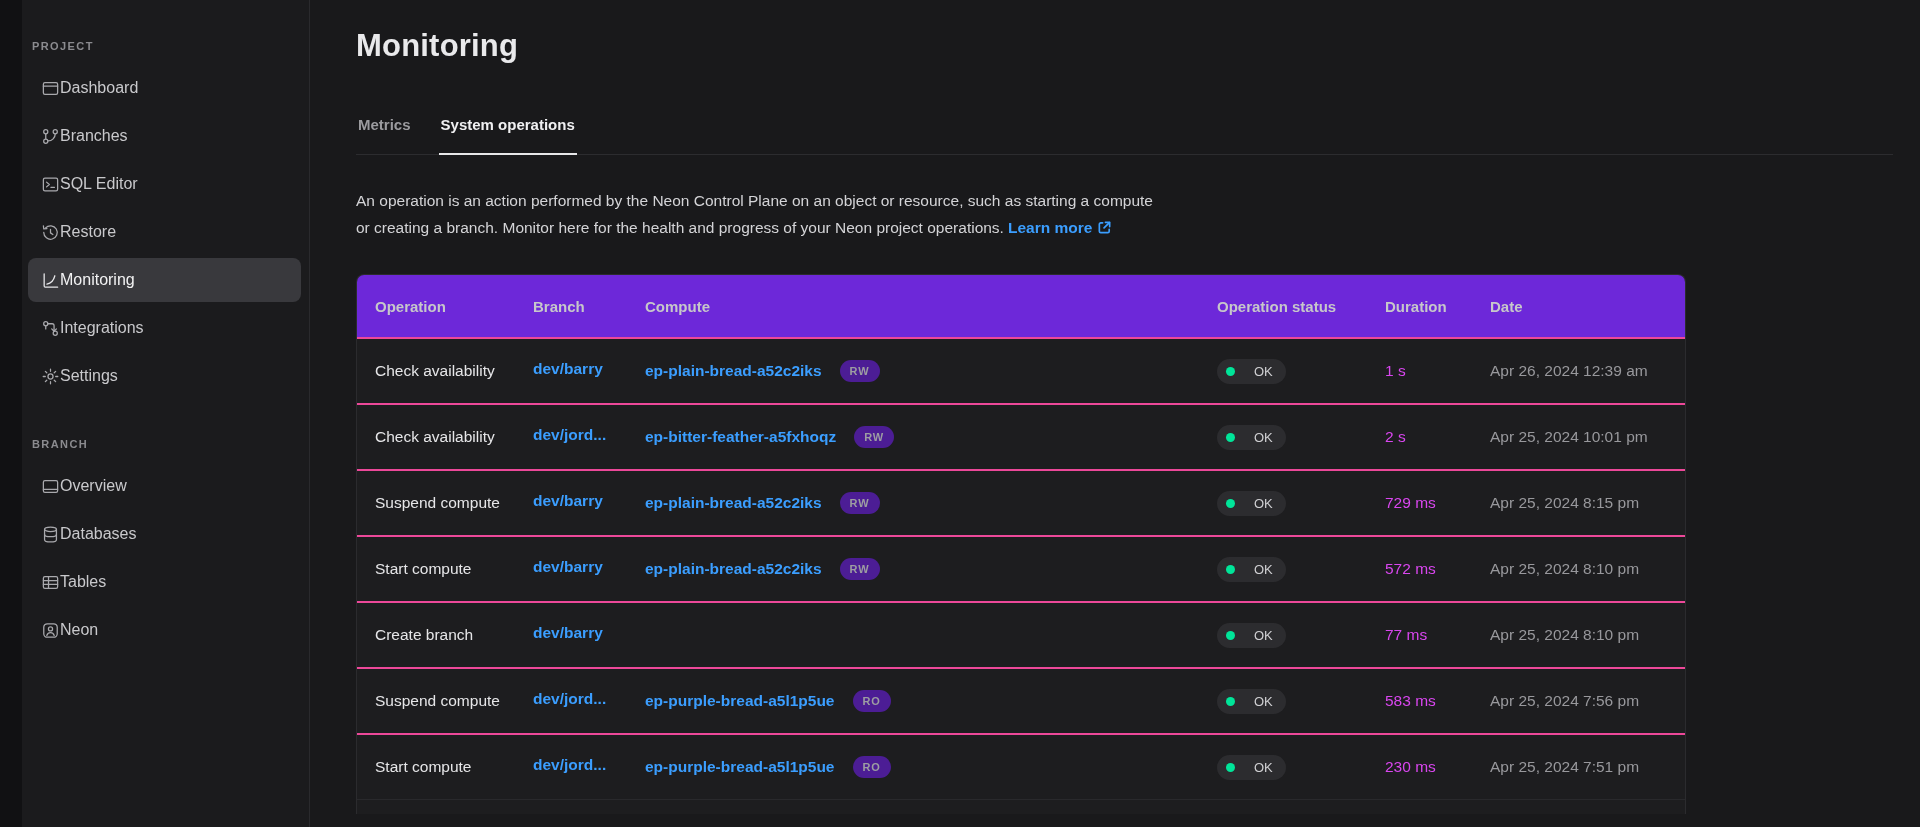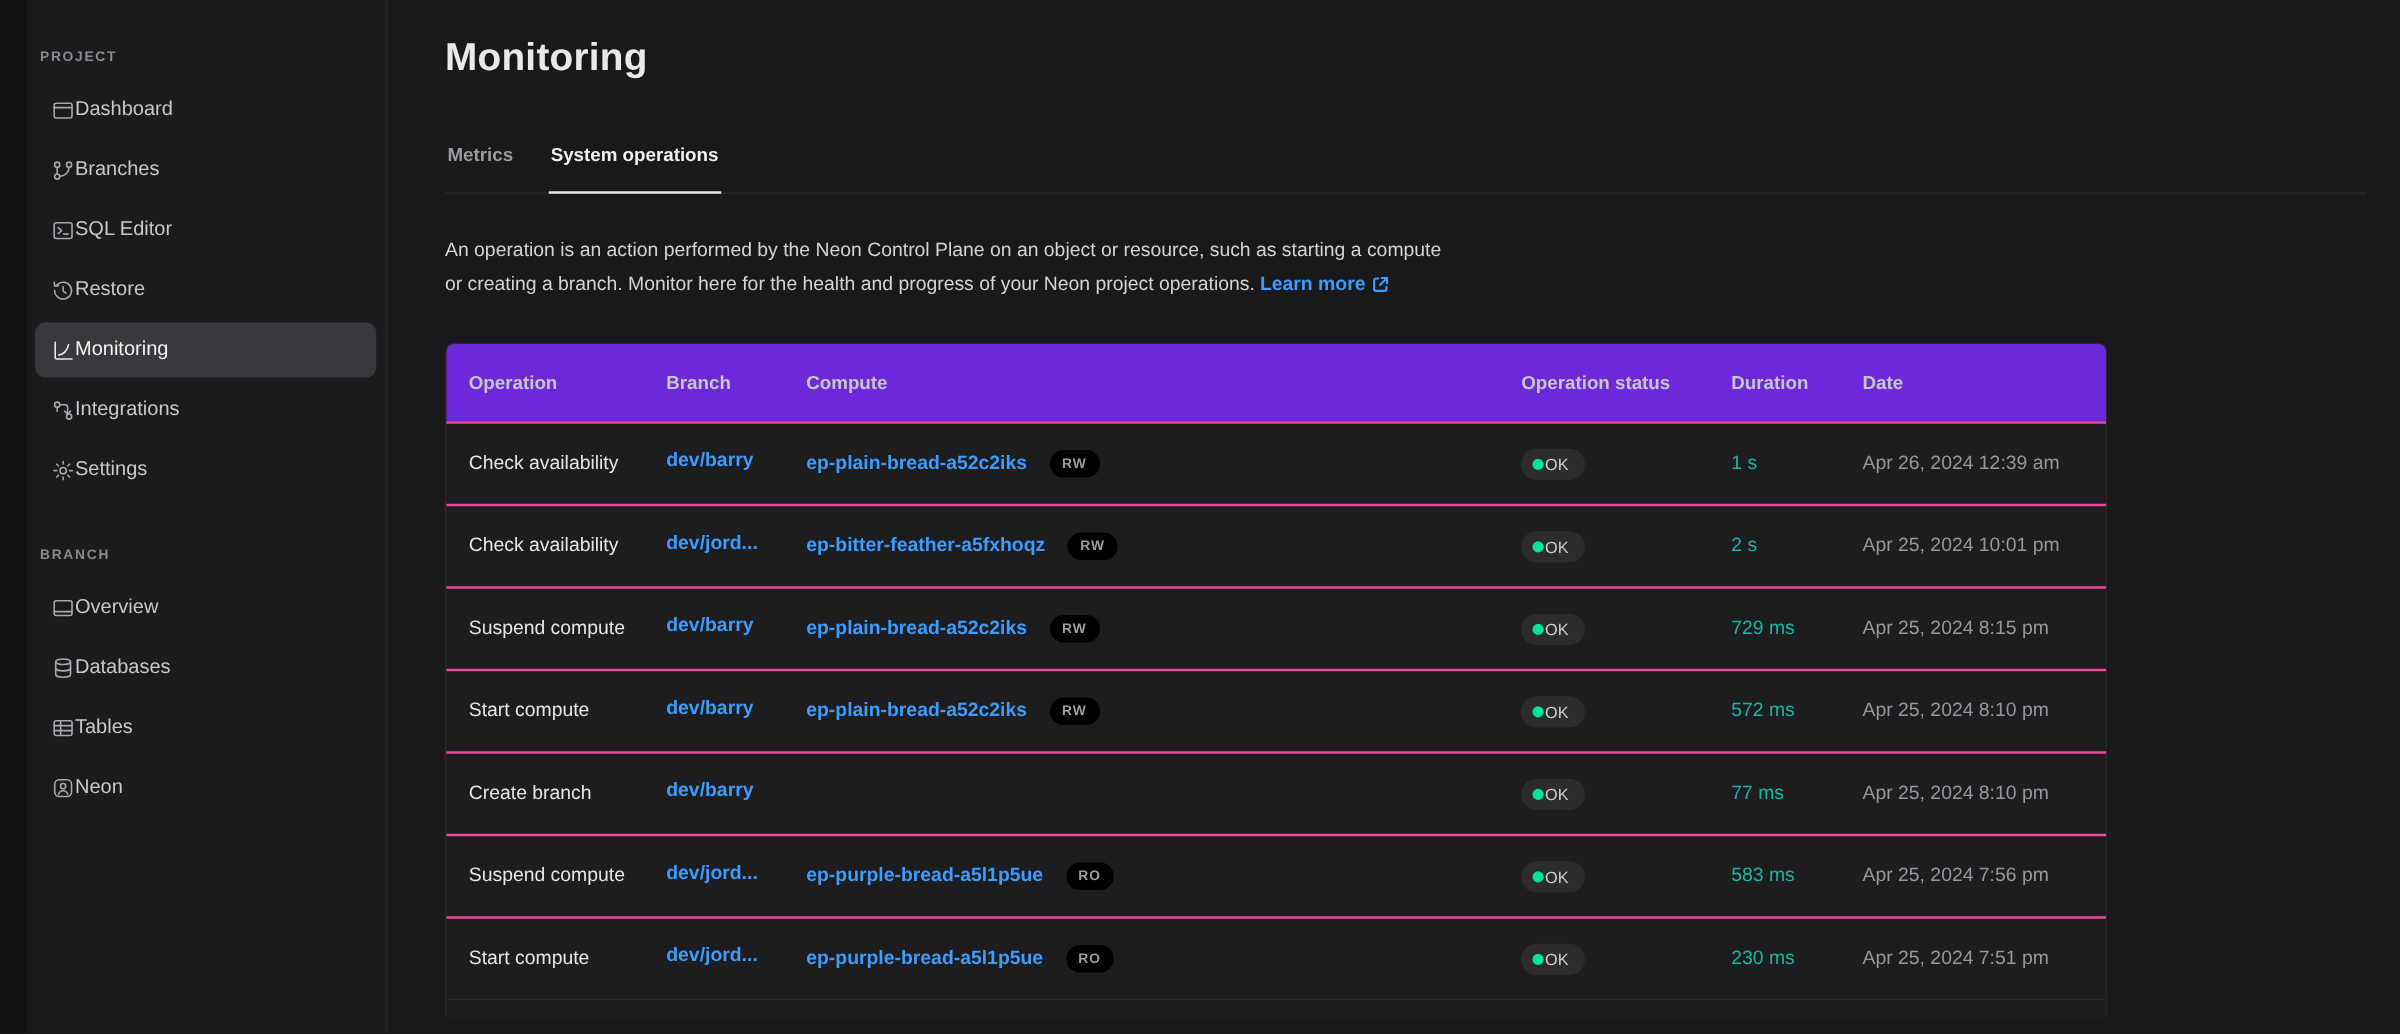--- a/index.html
+++ b/index.html
@@ -68,32 +68,32 @@
   }
   .trow + .trow, #tbody .trow:first-child { border-top:2px solid #ec4899; }
   .thead .trow { height:62px; background:#6d28d9; border-top:none; }
   .thead .hcell { font-size:15px; font-weight:600; color:#c7c7ca; }
   .cell:first-child, .hcell:first-child { padding-left:18px; }
   .cell-op { font-size:15.5px; color:#e6e6e8; }
   a.tlink { color:#3b9eff; font-weight:600; font-size:15.5px; text-decoration:none; cursor:pointer; white-space:nowrap; overflow:hidden; text-overflow:ellipsis; max-width:104px; display:inline-block; }
   .cell-compute { display:flex; align-items:center; gap:18px; }
   .cell-compute a.tlink { max-width:430px; }
   .badge {
-    background:#000000; color:#9d9da2;
+    background:#4c1d95; color:#9d9da2;
     font-size:11px; font-weight:700; letter-spacing:.9px;
     padding:5px 10px; border-radius:999px;text-align:right;
   }
   .status-pill {
-    display:inline-flex; align-items:center; gap:1px;
+    display:inline-flex; align-items:center; gap:19px;
     background:#2c2c2f; border-radius:999px;
     padding:5px 13px 5px 9px;
     font-size:13px; color:#d0d0d3; font-weight:500;
   }
   .status-dot { width:9px; height:9px; border-radius:50%; background:#00e599; }
-  .cell-duration { font-size:15.5px; color:#14b8a6; }
+  .cell-duration { font-size:15.5px; color:#d946ef; }
   .cell-date { font-size:15.5px; color:#98989c; }
   .stub-row { height:15px; border-top:1px solid #29292c; background:#1d1d1f; }
 </style>
 </head>
 <body>
 
 <div class="left-rail"></div>
 
 <nav class="sidebar" id="sidebar">
     <div class="side-section">

